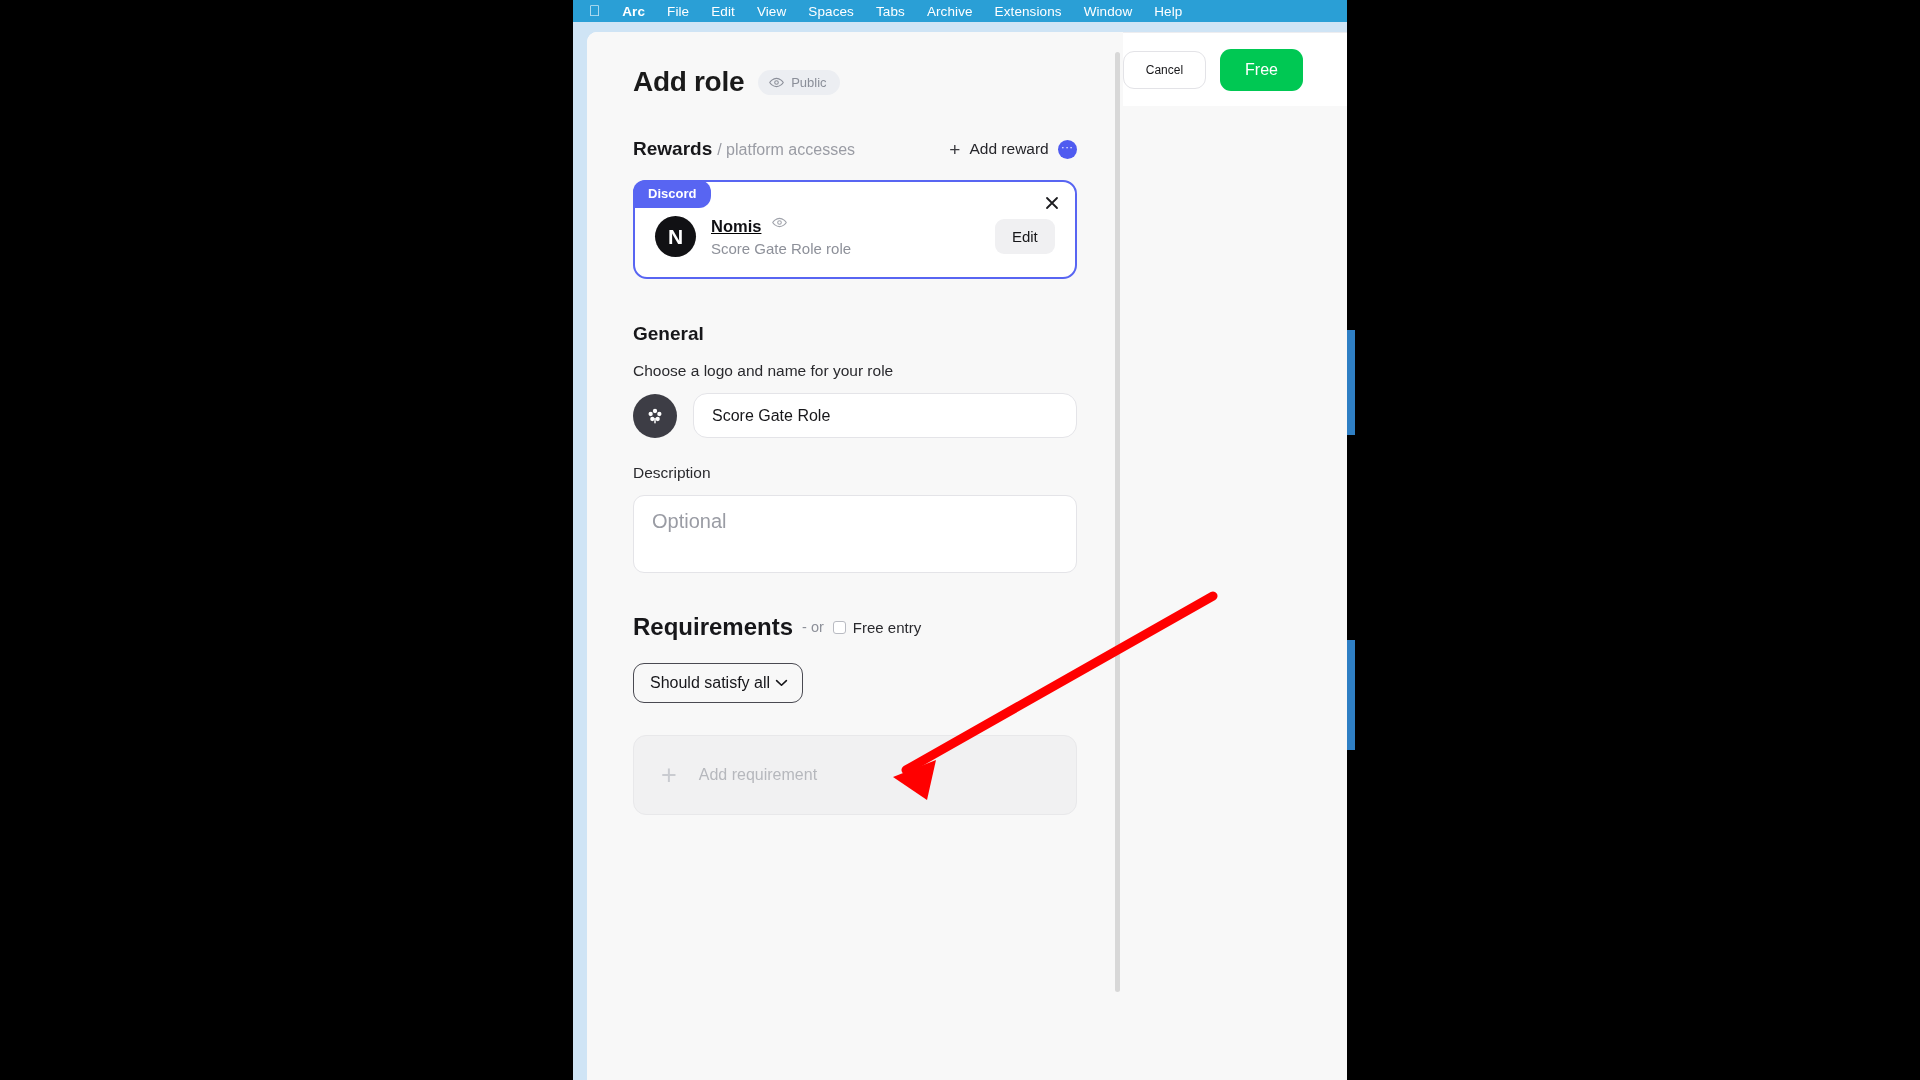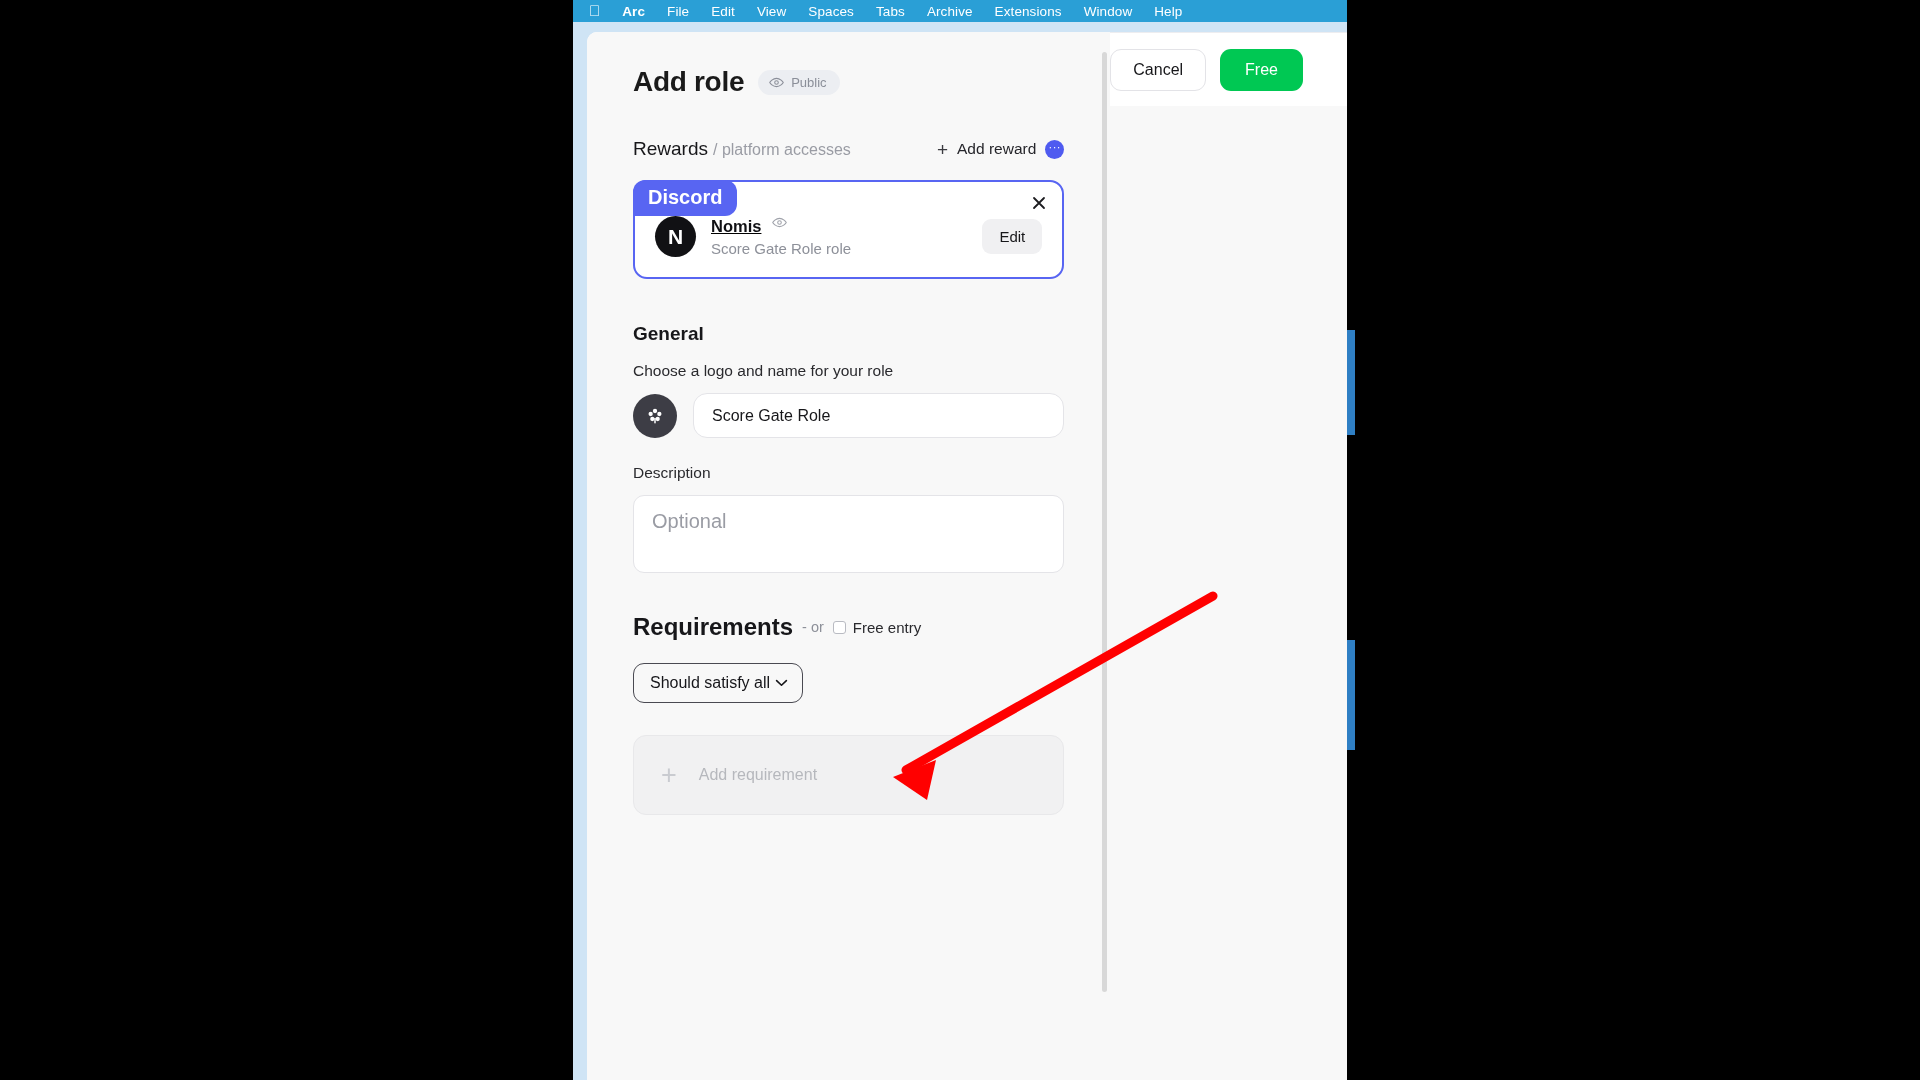--- a/index.html
+++ b/index.html
@@ -60,21 +60,21 @@
   .title { font-size: 28px; font-weight: 700; color: #1a1a1a; letter-spacing: -.3px; }
   .badge-public {
     display: inline-flex; align-items: center; gap: 7px;
     background: #eceef2; color: #8b8f99;
     border-radius: 14px; padding: 5px 13px 5px 11px; font-size: 13px; font-weight: 500;
   }
   .eye { width: 15px; height: 11px; display: block; }
 
   
   .section-row { display: flex; align-items: center; justify-content: space-between; margin-bottom: 20px; }
-  .sec-title { font-size: 19px; font-weight: 400; color: #17171a; }
+  .sec-title { font-size: 19px; font-weight: 700; color: #17171a; }
   .sec-sub { font-size: 16px; color: #9a9ca4; font-weight: 400; margin-left: 5px; }
   .add-reward {
     display: flex; align-items: center; gap: 9px;
     background: none; border: none; cursor: pointer;
     font-size: 15.5px; color: #26262b; font-family: inherit;
   }
   .plus-sm { font-size: 19px; color: #3b3b40; line-height: 1; }
   .dots-badge {
     width: 19px; height: 19px; border-radius: 50%;
     background: #4f5bf0; display: inline-flex; align-items: center; justify-content: center;
@@ -84,21 +84,21 @@
   
   .reward-card {
     position: relative;
     border: 2px solid #5865f2; border-radius: 14px;
     background: #fff; margin-bottom: 44px;
     padding: 34px 20px 20px 20px;
   }
   .platform-tab {
     position: absolute; left: -2px; top: -2px;
     background: #5865f2; color: #fff;
-    font-size: 20px; font-weight: 700;
+    font-size: 13px; font-weight: 700;
     padding: 6px 15px 7px 15px;
     border-radius: 12px 12px 12px 0;
   }
   .card-close {
     position: absolute; right: 13px; top: 11px;
     background: none; border: none; cursor: pointer;
     width: 20px; height: 20px; color: #1c1c1f;
   }
   .reward-body { display: flex; align-items: center; gap: 15px; }
   .avatar-n {
@@ -172,21 +172,21 @@
 
   
   .modal-footer {
     flex: 0 0 auto; height: 74px;
     background: #fff; border-top: 1px solid #ededf0;
     display: flex; align-items: center; justify-content: flex-end;
     gap: 14px; padding-right: 44px;
   }
   .btn-cancel {
     background: #fff; border: 1px solid #e3e3e7; border-radius: 11px;
-    padding: 11px 22px; font-size: 16px; color: #17171a; cursor: pointer; font-family: inherit;
+    padding: 11px 22px; font-size: 12px; color: #17171a; cursor: pointer; font-family: inherit;
   }
   .btn-save {
     background: #00c853; border: none; border-radius: 11px;
     padding: 12px 25px; font-size: 16px; color: #fff; font-weight: 500;
     cursor: pointer; font-family: inherit;
   }
 
   
   .strip { position: absolute; background: #2a6db5; }
 

